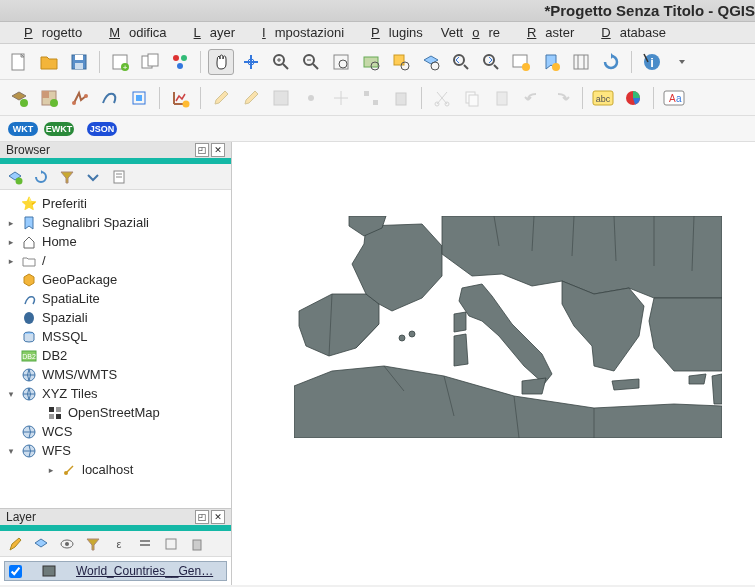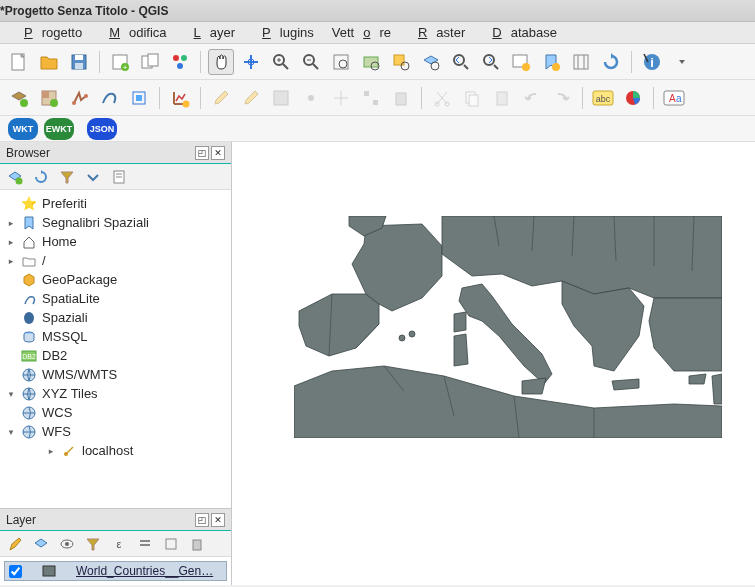--- a/index.html
+++ b/index.html
@@ -1,32 +1,32 @@
 <!DOCTYPE html>
 <html><head>
 <meta charset="utf-8">
 <style>
 * { box-sizing: border-box; margin: 0; padding: 0; font-family: "Segoe UI", Arial, sans-serif; }
 body { background: #f0f0f0; width: 755px; height: 587px; overflow: hidden; font-size: 13px; color: #2a2a2a; }
-.titlebar { height: 22px; background: linear-gradient(#dcdcdc,#d0d0d0); text-align: left; line-height: 22px; font-weight: bold; font-size: 12px; border-bottom: 1px solid #bdbdbd; }
+.titlebar { height: 22px; background: linear-gradient(#dcdcdc,#d0d0d0); text-align: right; line-height: 22px; font-weight: bold; font-size: 15px; border-bottom: 1px solid #bdbdbd; }
 .menubar { height: 22px; background: #eaeaea; display: flex; align-items: center; padding: 0 6px; gap: 0; border-bottom: 1px solid #cfcfcf; }
 .menubar span { padding: 3px 9px; cursor: default; }
 .menubar span .ul { text-decoration: underline; }
 .toolbar { background: #f6f6f6; display: flex; align-items: center; padding: 3px 6px; gap: 4px; border-bottom: 1px solid #dedede; flex-wrap: wrap; height: 36px; }
 .toolbar .btn { width: 26px; height: 26px; display: flex; align-items: center; justify-content: center; border-radius: 3px; }
 .toolbar .sep { width: 1px; height: 22px; background: #cacaca; margin: 0 3px; }
 .toolbar2 { height: 36px; }
 .badgebar { height: 26px; background: #f6f6f6; display: flex; align-items: center; padding: 2px 8px; gap: 6px; border-bottom: 1px solid #dedede; }
-.badge { width: 30px; height: 22px; border-radius: 9px; color: #fff; font-size: 9px; font-weight: bold; display: flex; align-items: center; justify-content: center; }
+.badge { width: 30px; height: 14px; border-radius: 9px; color: #fff; font-size: 9px; font-weight: bold; display: flex; align-items: center; justify-content: center; }
 .wkt { background: #1c72c7; }
 .ewkt { background: #2a8a3a; }
 .json { background: #1d4ed8; margin-left: 7px; }
 .main { display: flex; height: calc(587px - 22px - 24px - 36px - 36px - 26px); }
 .leftpanel { width: 232px; background: #f2f2f2; display: flex; flex-direction: column; border-right: 1px solid #c8c8c8; }
-.panel-header { height: 22px; background: #e4e4e4; display: flex; align-items: center; padding: 0 6px; justify-content: space-between; border-bottom: 1px solid #14b8a6; font-size: 12px; }
+.panel-header { height: 22px; background: #e4e4e4; display: flex; align-items: center; padding: 0 6px; justify-content: space-between; border-bottom: 6px solid #14b8a6; font-size: 12px; }
 .panel-ctrl { display: flex; gap: 2px; }
 .panel-ctrl span { width: 14px; height: 14px; border: 1px solid #999; background: #fff; font-size: 9px; display: flex; align-items: center; justify-content: center; }
 .panel-toolbar { height: 26px; display: flex; align-items: center; padding: 2px 6px; gap: 8px; border-bottom: 1px solid #dcdcdc; }
 .panel-toolbar .ico { width: 18px; height: 18px; display: flex; align-items: center; justify-content: center; }
 .tree { flex: 1; overflow: auto; background: #fff; padding: 4px 0; font-size: 13px; }
 .tree-row { display: flex; align-items: center; height: 19px; padding-left: 6px; gap: 4px; white-space: nowrap; }
 .tree-row .exp { width: 10px; color: #666; font-size: 9px; text-align: center; }
 .tree-row .ti { width: 18px; display: flex; align-items: center; justify-content: center; }
 .indent2 { padding-left: 46px; }
 .mapcanvas { flex: 1; background: #fff; position: relative; }
@@ -41,20 +41,21 @@
 <body>
 
 <div class="titlebar">
   <span>*Progetto Senza Titolo - QGIS</span>
 </div>
 
 <div class="menubar">
   <span><span class="ul">P</span>rogetto</span>
   <span><span class="ul">M</span>odifica</span>
   <span><span class="ul">L</span>ayer</span>
+  <span><span class="ul">I</span>mpostazioni</span>
   <span><span class="ul">P</span>lugins</span>
   <span>Vett<span class="ul">o</span>re</span>
   <span><span class="ul">R</span>aster</span>
   <span><span class="ul">D</span>atabase</span>
 
 </div>
 
 <div class="toolbar">
   <div class="btn">
       <svg width="20" height="20">
@@ -468,20 +469,31 @@
         </div>
       <div class="tree-row">
           <span class="exp">▾</span>
           <span class="ti">
             <svg width="14" height="14">
               <circle cx="7" cy="7" r="6" fill="#cde" stroke="#47a"></circle>
               <path d="M1 7 L13 7 M7 1 Q10 7 7 13 M7 1 Q4 7 7 13" stroke="#47a" fill="none"></path>
             </svg>
           </span>
           <span>XYZ Tiles</span>
+        </div>
+      <div class="tree-row indent2">
+          <span class="ti">
+            <svg width="14" height="14">
+              <rect x="1" y="1" width="5" height="5" fill="#333"></rect>
+              <rect x="8" y="1" width="5" height="5" fill="#999"></rect>
+              <rect x="1" y="8" width="5" height="5" fill="#999"></rect>
+              <rect x="8" y="8" width="5" height="5" fill="#333"></rect>
+            </svg>
+          </span>
+          <span>OpenStreetMap</span>
         </div>
       <div class="tree-row">
           <span class="exp"></span>
           <span class="ti">
             <svg width="14" height="14">
               <circle cx="7" cy="7" r="6" fill="#cde" stroke="#47a"></circle>
               <path d="M1 7 L13 7 M7 1 Q10 7 7 13" stroke="#47a" fill="none"></path>
             </svg>
           </span>
           <span>WCS</span>

